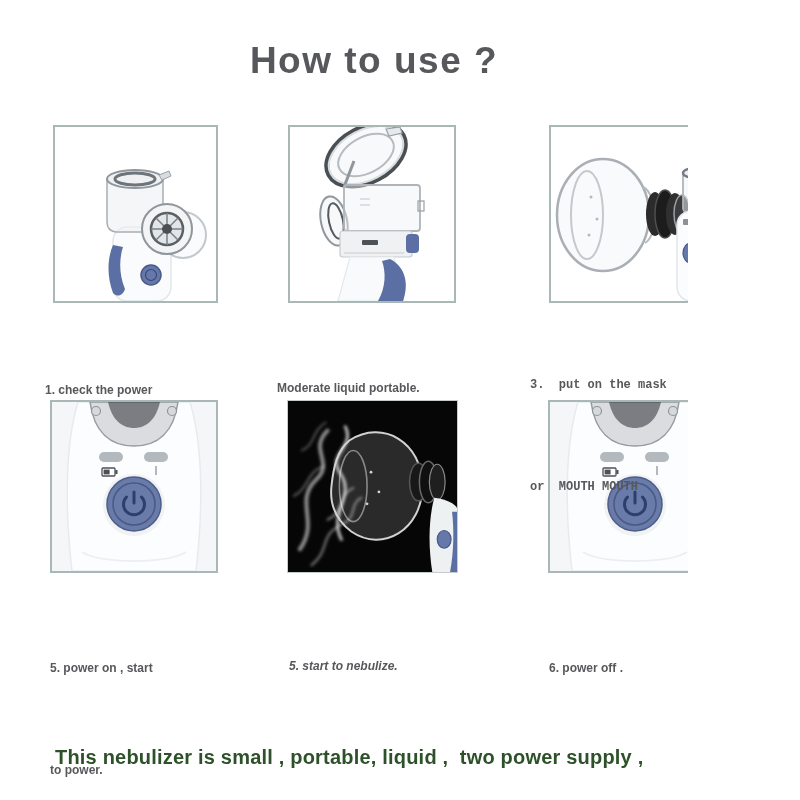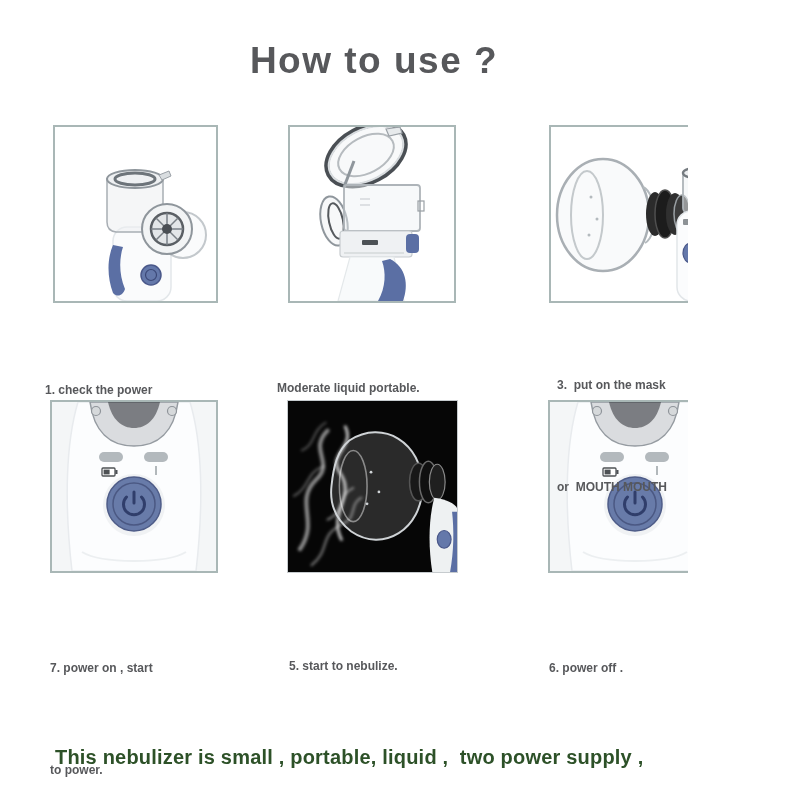--- a/index.html
+++ b/index.html
@@ -197,29 +197,29 @@
       <path d="M33,150 C53,162 117,162 137,150" fill="none" stroke="#eceff1" stroke-width="2"></path>
     </svg>
   </div>
 
   <div class="caption" style="left:45px;top:305px;">
     <div>1. check the power</div>
   </div>
   <div class="caption" style="left:277px;top:303px;">
     <div>Moderate liquid portable.</div>
   </div>
-  <div class="caption" style="left:557px;top:300px;">
+  <div class="caption" style="left:530px;top:300px;font-family:Liberation Mono, monospace;">
     <div>3.  put on the mask</div>
     <div>or  MOUTH MOUTH</div>
   </div>
   <div class="caption" style="left:50px;top:583px;">
-    <div>7. power on , start</div>
+    <div>5. power on , start</div>
     <div>to power.</div>
   </div>
-  <div class="caption" style="left:289px;top:581px;">
+  <div class="caption" style="left:289px;top:581px;font-style:italic;">
     <div>5. start to nebulize.</div>
   </div>
   <div class="caption" style="left:549px;top:583px;text-align:right;">
     <div>6. power off .</div>
   </div>
 
   <div class="note">
     <div>This nebulizer is small , portable, liquid ,  two power supply ,</div>
     
   </div>

